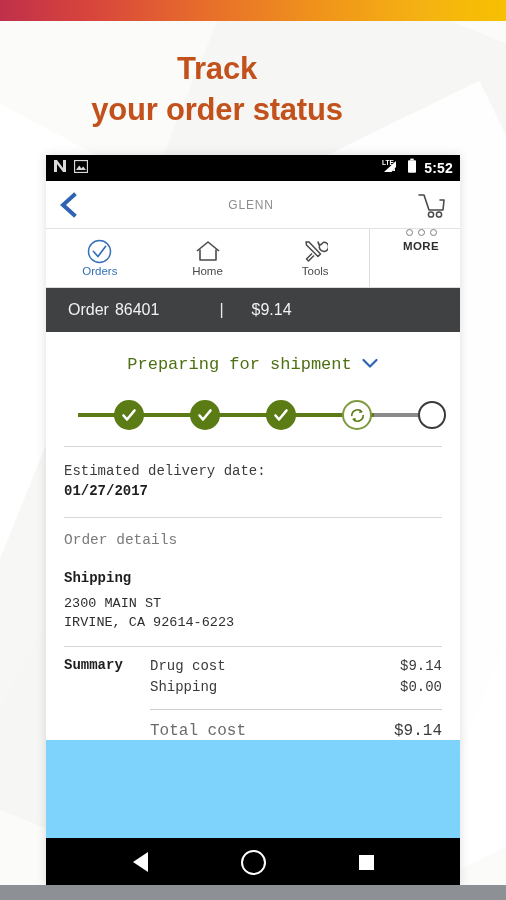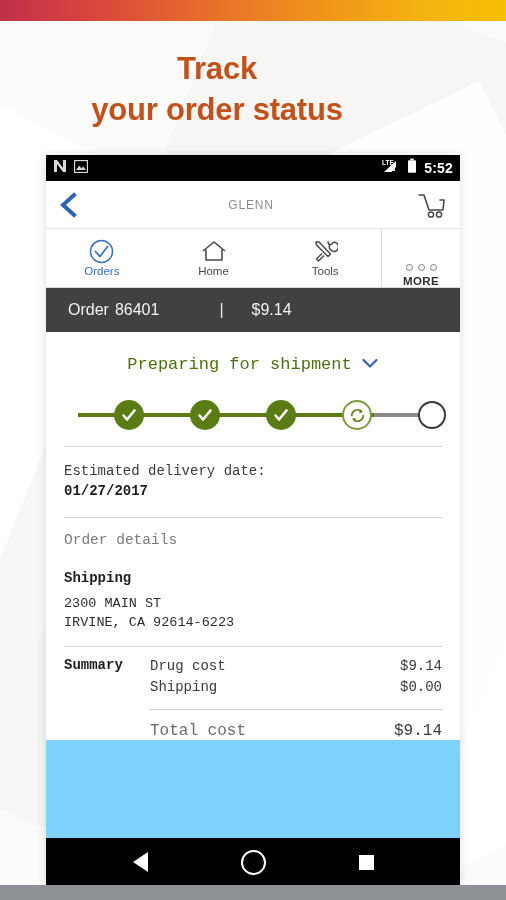--- a/index.html
+++ b/index.html
@@ -177,22 +177,23 @@
     display: flex;
     align-items: center;
     justify-content: center;
   }
   #tab-more {
     flex: 0 0 78px;
     border-left: 1px solid #dcdcdc;
     display: flex;
     flex-direction: column;
     align-items: center;
-    justify-content: flex-end;
+    justify-content: flex-start;
     gap: 4px;
+    padding-left: 12px;
   }
   #tab-more .dots {
     display: flex;
     gap: 5px;
   }
   #tab-more .dots i {
     display: block;
     width: 5px;
     height: 5px;
     border: 1px solid #7d7d7d;

